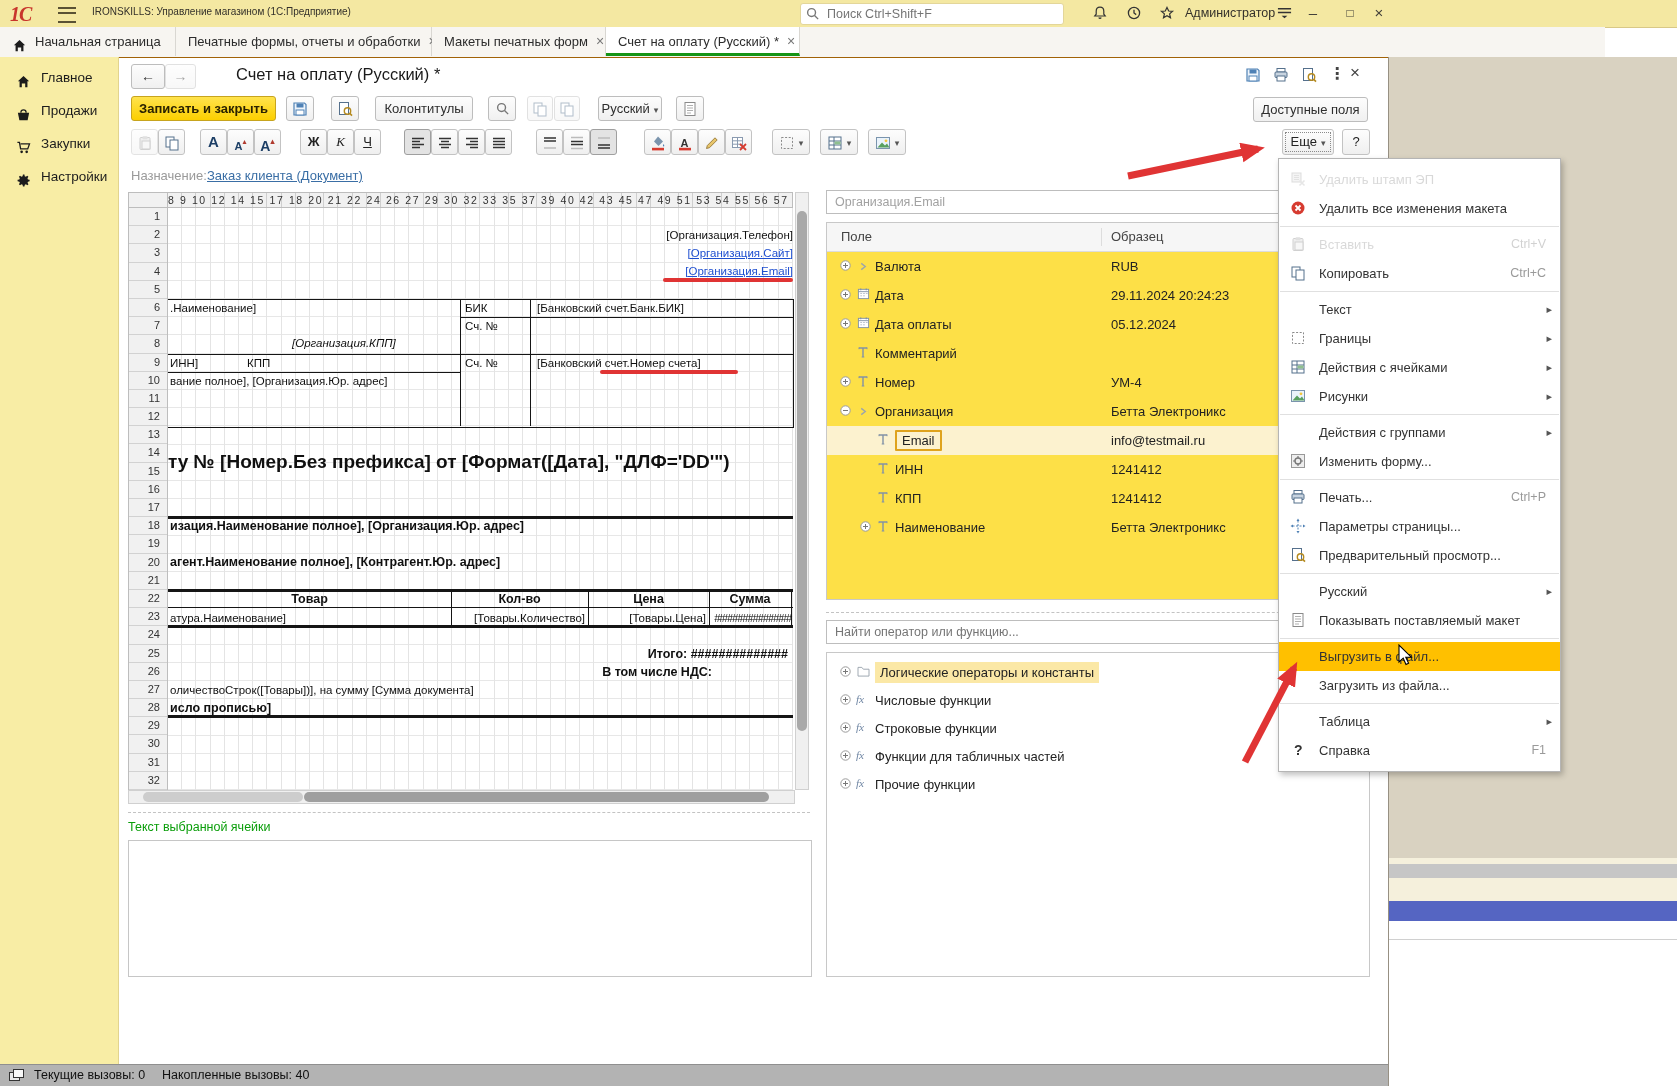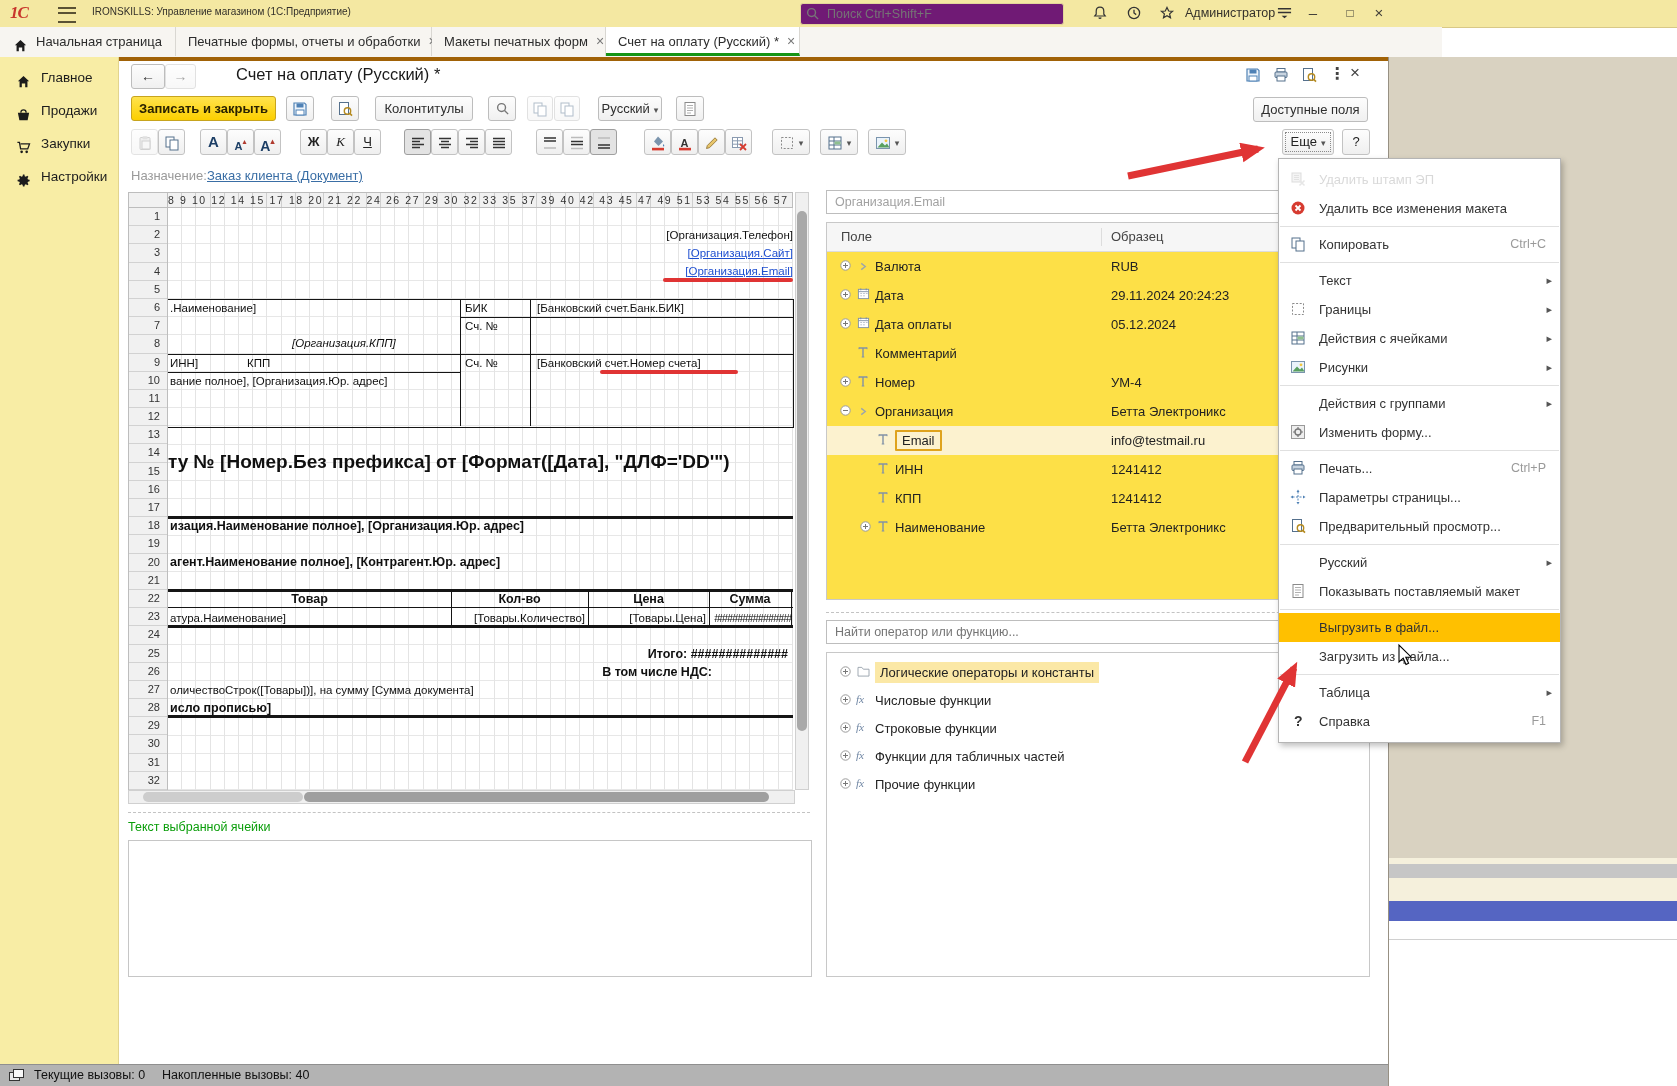--- a/index.html
+++ b/index.html
@@ -2,33 +2,33 @@
 <html><head>
 <meta charset="utf-8">
 <style>
   html,body{margin:0;padding:0;}
   body{width:1677px;height:1086px;position:relative;overflow:hidden;
        font-family:"Liberation Sans","DejaVu Sans",sans-serif;font-size:13px;color:#222;background:#fff;}
   .abs{position:absolute;}
   
   .titlebar{position:absolute;left:0;top:0;width:1677px;height:27px;background:#f4e8a2;border-bottom:1px solid #d8c887;}
   .logo1c{position:absolute;left:10px;top:3px;font-family:"Liberation Serif",serif;font-weight:bold;font-style:italic;
-          font-size:17px;color:#c8362c;letter-spacing:-1px;}
+          font-size:20px;color:#c8362c;letter-spacing:-1px;}
   .hamb{position:absolute;left:58px;top:7px;width:18px;height:12px;border-top:2px solid #5a5234;border-bottom:2px solid #5a5234;}
   .hamb:before{content:"";position:absolute;left:0;top:3px;width:18px;height:2px;background:#5a5234;}
   .apptitle{position:absolute;left:92px;top:6px;font-size:10px;color:#33302a;}
-  .tsearch{position:absolute;left:800px;top:3px;width:262px;height:20px;background:#701a75;border:1px solid #e3d69a;border-radius:3px;}
+  .tsearch{position:absolute;left:800px;top:3px;width:262px;height:20px;background:#ffffff;border:1px solid #e3d69a;border-radius:3px;}
   .tsearch input{position:absolute;left:24px;top:1px;width:230px;height:16px;border:none;background:transparent;outline:none;
                  font-family:inherit;font-size:12.5px;color:#9b937a;}
   .tsearch .ic{position:absolute;left:4px;top:2px;}
   .ticon{position:absolute;top:4px;width:20px;height:18px;text-align:center;}
   .winbtn{position:absolute;top:2px;width:26px;height:22px;text-align:center;font-size:15px;color:#43403a;line-height:22px;cursor:default;}
   .username{position:absolute;left:1185px;top:6px;font-size:12.5px;color:#33302a;}
   
-  .tabbar{position:absolute;left:0;top:27px;width:1442px;height:30px;background:#f7f5f1;border-bottom:4px solid #a16207;text-align:center;}
+  .tabbar{position:absolute;left:0;top:27px;width:1605px;height:30px;background:#f7f5f1;border-bottom:1px solid #a16207;}
   .tab{position:absolute;top:0;height:29px;background:#f7f5f1;border-right:1px solid #d9d7d2;line-height:29px;
        padding:0 12px;box-sizing:border-box;white-space:nowrap;}
   .tab.active{background:#fff;border-bottom:3px solid #169416;}
   .tab .tab-label{font-size:13px;color:#2c2c2c;}
   .tab .tab-close{margin-left:8px;color:#777;font-size:14px;}
   .tab .ic{margin-right:8px;vertical-align:-3px;}
   
   .sidebar{position:absolute;left:0;top:57px;width:118px;height:1007px;background:#f8eda5;border-right:1px solid #e2d48e;}
   .sbitem{position:relative;height:33px;line-height:33px;padding-left:16px;font-size:13.5px;color:#1c1c1c;}
   .sbitem .ic{margin-right:10px;vertical-align:-3px;}
@@ -525,20 +525,29 @@
       <span class="mlabel">Удалить штамп ЭП</span>
     </div>
     <div class="mitem">
       <span class="mic ic"><svg width="16" height="16" viewBox="0 0 16 16">
           <circle cx="8" cy="8" r="6.5" fill="#d63b30"></circle>
           <path d="M5.5 5.5l5 5M10.5 5.5l-5 5" stroke="#fff" stroke-width="1.8"></path>
         </svg></span>
       <span class="mlabel">Удалить все изменения макета</span>
     </div>
     <div class="msep"></div>
+    <div class="mitem dis">
+      <span class="mic ic"><svg width="16" height="16" viewBox="0 0 16 16">
+          <rect x="3" y="2.5" width="10" height="12" rx="1" fill="#ddd" stroke="#999"></rect>
+          <rect x="5.5" y="1.2" width="5" height="3" rx="0.8" fill="#bbb"></rect>
+          <rect x="5" y="6" width="8" height="8" fill="#eee" stroke="#999"></rect>
+        </svg></span>
+      <span class="mlabel">Вставить</span>
+      <span class="mright">Ctrl+V</span>
+    </div>
     <div class="mitem">
       <span class="mic ic"><svg width="16" height="16" viewBox="0 0 16 16">
           <rect x="2" y="2" width="8" height="10" fill="#fff" stroke="#55708c"></rect>
           <rect x="6" y="5" width="8" height="10" fill="#fff" stroke="#55708c"></rect>
         </svg></span>
       <span class="mlabel">Копировать</span>
       <span class="mright">Ctrl+C</span>
     </div>
     <div class="msep"></div>
     <div class="mitem">

